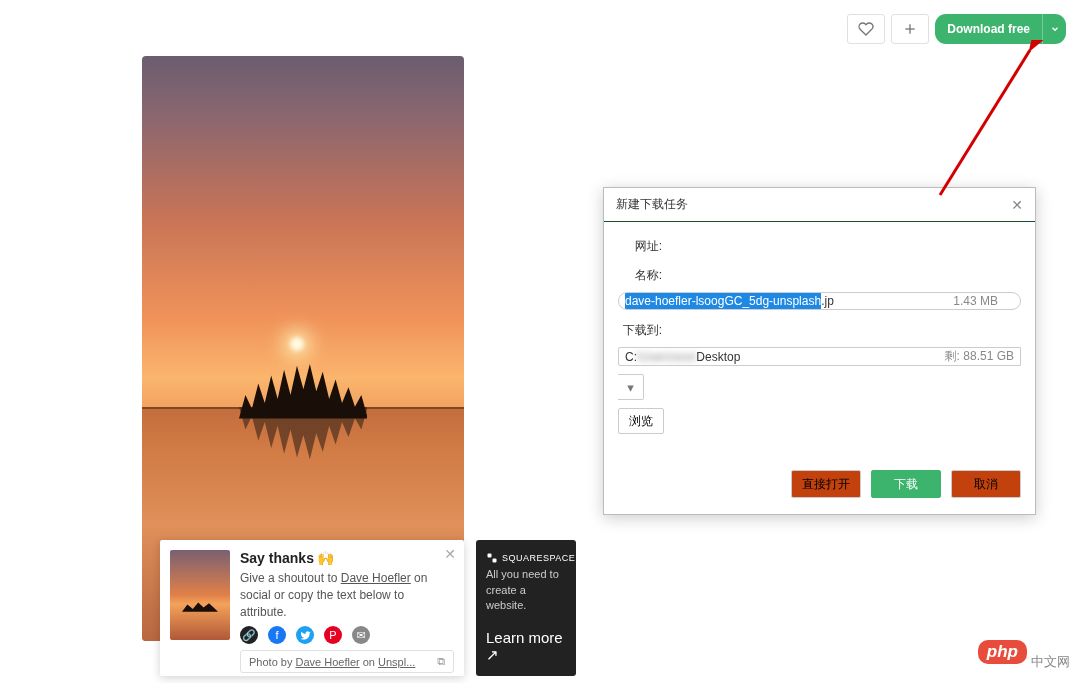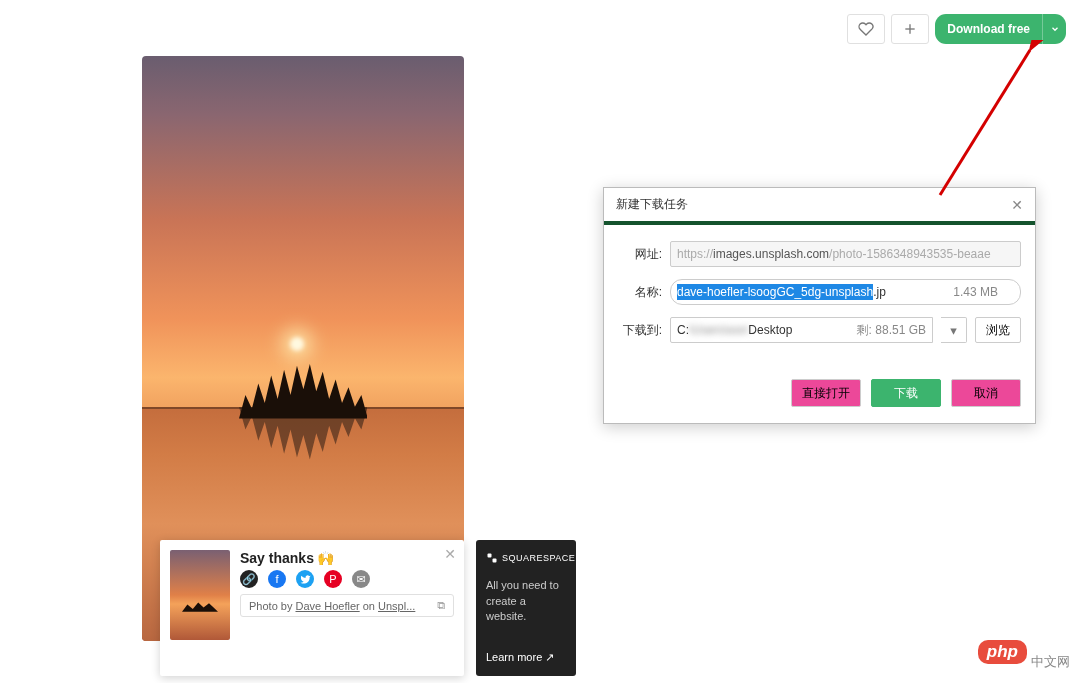--- a/index.html
+++ b/index.html
@@ -31,42 +31,42 @@
 .thanks-card .socials { display: flex; gap: 10px; align-items: center; margin-bottom: 6px; }
 .thanks-card .socials span { width: 18px; height: 18px; border-radius: 50%; display: flex; align-items: center; justify-content: center; font-size: 11px; color: #fff; cursor: pointer; }
 .thanks-card .attr-box { border: 1px solid #e0e0e0; border-radius: 3px; padding: 4px 8px; display: flex; align-items: center; justify-content: space-between; font-size: 11px; color: #666; }
 .thanks-card .attr-box a { color: #666; text-decoration: underline; }
 .thanks-card .close { position: absolute; top: 6px; right: 8px; color: #aaa; cursor: pointer; font-size: 14px; }
 
 .ss-card { position: absolute; left: 476px; top: 540px; width: 100px; height: 136px; background: #222; color: #ccc; border-radius: 3px; padding: 12px 10px; font-size: 11px; display: flex; flex-direction: column; justify-content: space-between; }
 .ss-card .ss-logo { display: flex; align-items: center; gap: 4px; color: #fff; font-size: 9px; letter-spacing: 0.5px; }
 .ss-card .ss-logo svg { flex-shrink: 0; }
 .ss-card .ss-tag { line-height: 1.4; }
-.ss-card .ss-learn { color: #fff; font-size: 11px; cursor: pointer; margin-top: 12px; }
+.ss-card .ss-learn { color: #fff; font-size: 15px; cursor: pointer; margin-top: 12px; }
 
 .dl-dialog { position: absolute; left: 603px; top: 187px; width: 433px; border: 1px solid #bbb; background: #fff; box-shadow: 0 3px 15px rgba(0,0,0,0.2); }
-.dl-head { display: flex; justify-content: space-between; align-items: center; padding: 8px 12px; border-bottom: 4px solid #14532d; font-size: 12px; color: #333; }
+.dl-head { display: flex; justify-content: space-between; align-items: center; padding: 8px 12px; border-bottom: 1px solid #14532d; font-size: 12px; color: #333; }
 .dl-head .x { color: #888; cursor: pointer; font-size: 14px; }
 .dl-body { padding: 16px 14px 10px 14px; }
-.dl-row { display: flex; align-items: center; margin-bottom: 12px; gap: 8px; }
+.dl-row { display: flex; margin-bottom: 12px; gap: 8px; flex-direction: column; }
 .dl-row label { width: 44px; text-align: right; font-size: 12px; color: #333; flex-shrink: 0; }
 .dl-row .field { flex: 1; height: 26px; border: 1px solid #ccc; border-radius: 2px; display: flex; align-items: center; padding: 0 6px; font-size: 12px; overflow: hidden; white-space: nowrap; }
 .dl-row .url-field { background: #f6f6f6; color: #aaa; }
 .dl-row .url-field b { color: #555; font-weight: normal; }
 .dl-row .name-field { position: relative; border-radius: 12px; }
 .dl-row .name-field .sel { background: #1e88e5; color: #fff; padding: 1px 0; }
 .dl-row .name-field .ext { color: #333; }
 .dl-row .name-field .size { position: absolute; right: 22px; color: #888; }
 .dl-row .path-field { color: #333; }
 .dl-row .path-field .blur { filter: blur(3px); color: #888; }
 .dl-row .path-field .rem { margin-left: auto; color: #888; }
 .dl-row .caret-btn { width: 26px; height: 26px; border: 1px solid #ccc; border-left: none; display: flex; align-items: center; justify-content: center; color: #777; cursor: pointer; border-radius: 0 2px 2px 0; }
 .dl-row .browse-btn { width: 46px; height: 26px; border: 1px solid #ccc; background: #fff; font-size: 12px; cursor: pointer; border-radius: 2px; }
 .dl-foot { display: flex; justify-content: flex-end; gap: 10px; padding: 14px 14px 16px 14px; }
-.dl-foot button { width: 70px; height: 28px; border: 1px solid #ccc; background: #ec4899; font-size: 12px; border-radius: 2px; cursor: pointer; }
+.dl-foot button { width: 70px; height: 28px; border: 1px solid #ccc; background: #c2410c; font-size: 12px; border-radius: 2px; cursor: pointer; }
 .dl-foot .primary { background: #3cb46e; border-color: #3cb46e; color: #fff; }
 
 .arrow { position: absolute; pointer-events: none; }
 
 .php-logo { position: absolute; right: 10px; bottom: 12px; display: flex; align-items: center; gap: 4px; }
 .php-logo .badge { background: #e84c3d; color: #fff; font-weight: bold; font-style: italic; padding: 2px 9px; border-radius: 10px; font-size: 17px; }
 .php-logo .txt { color: #888; font-size: 13px; margin-top: 20px; }
 </style>
 </head>
 <body>
@@ -110,20 +110,23 @@
 <div class="thanks-card">
   <span class="close">✕</span>
   <div class="thumb">
     <div class="sky-grad"></div>
     <div style="position:absolute;left:20%;top:55%;width:60%;height:14%;"><svg viewBox="0 0 100 30" preserveAspectRatio="none">
           <path d="M0 30 L15 10 L30 22 L45 4 L60 18 L75 6 L90 20 L100 30 Z" fill="#1a0f08"></path>
         </svg></div>
   </div>
   <div class="tc">
     <h4>Say thanks 🙌</h4>
+    <div class="desc">
+      <span>Give a shoutout to </span><a>Dave Hoefler</a><span> on social or copy the text below to attribute.</span>
+    </div>
     <div class="socials">
       <span style="background:#222">🔗</span>
       <span style="background:#1877f2">f</span>
       <span style="background:#1da1f2">
           <svg width="11" height="11" viewBox="0 0 24 24" fill="#fff">
             <path d="M23 3a10.9 10.9 0 0 1-3.14 1.53 4.48 4.48 0 0 0-7.86 3v1A10.66 10.66 0 0 1 3 4s-4 9 5 13a11.64 11.64 0 0 1-7 2c9 5 20 0 20-11.5a4.5 4.5 0 0 0-.08-.83A7.72 7.72 0 0 0 23 3z"></path>
           </svg>
         </span>
       <span style="background:#e60023">P</span>
       <span style="background:#888">✉</span>
@@ -148,25 +151,20 @@
 </div>
 
 <div class="dl-dialog">
   <div class="dl-head">
     <span>新建下载任务</span>
     <span class="x">✕</span>
   </div>
   <div class="dl-body">
     <div class="dl-row">
       <label>网址:</label>
-      <div class="field url-field">
-        <span>https://</span>
-          <b>images.unsplash.com</b>
-          <span>/photo-1586348943535-beaae</span>
-      </div>
     </div>
     <div class="dl-row">
       <label>名称:</label>
       <div class="field name-field">
         <span class="sel">dave-hoefler-lsoogGC_5dg-unsplash</span>
           <span class="ext">.jp</span>
         <span class="size">1.43 MB</span>
       </div>
     </div>
     <div class="dl-row">

